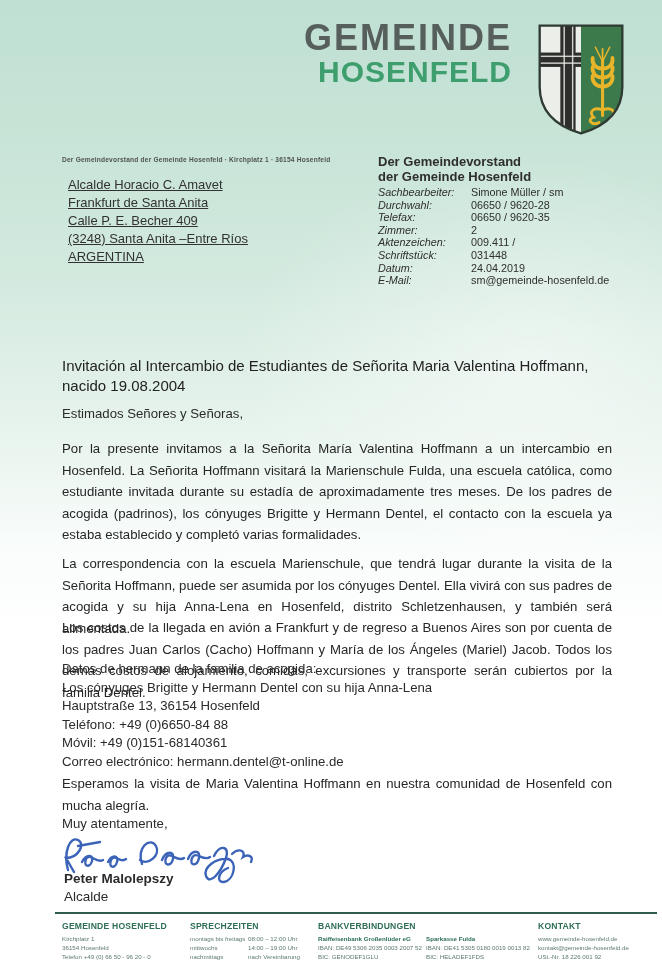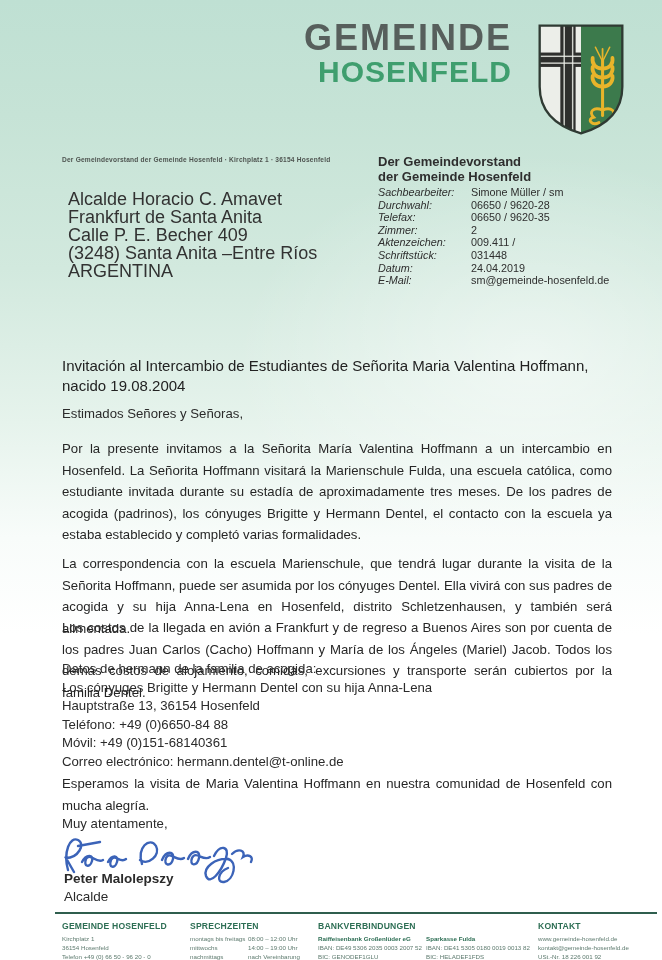--- a/index.html
+++ b/index.html
@@ -11,21 +11,21 @@
       linear-gradient(180deg,#bfe0d3 0%,#c6e3d6 12%,#d2e9de 28%,#e6f3ec 44%,#f8fcfa 56%,#ffffff 66%);
   }
   .abs{position:absolute;}
   
   .wordmark{left:238px;top:20px;width:274px;text-align:right;line-height:1.02;}
   .wordmark .l1{font-size:36px;font-weight:700;letter-spacing:2px;color:#575f5c;}
   .wordmark .l2{font-size:30px;font-weight:800;letter-spacing:1px;color:#3f9e6e;}
   .crest{left:536px;top:22px;}
   
   .sender-line{left:62px;top:156px;font-size:6.6px;font-weight:700;color:#4e5450;letter-spacing:.2px;}
-  .recipient{left:68px;top:190px;font-size:18px;line-height:18px;color:#323232;}
+  .recipient{left:68px;top:176px;font-size:13px;line-height:18px;color:#323232;text-decoration:underline;}
   
   .info{left:378px;top:154px;font-size:10.8px;color:#2e2e2e;}
   .info .t{font-size:13px;font-weight:800;line-height:15px;}
   .info-rows{margin-top:2px;}
   .info-row{display:flex;line-height:12.6px;}
   .info-row .lab{font-style:italic;width:93px;flex:none;}
   .info-row .val{}
   
   .subject{left:62px;top:356px;width:552px;font-size:15px;font-weight:400;line-height:20px;color:#222;}
   .salutation{left:62px;top:406px;font-size:13.2px;text-align:center;}

